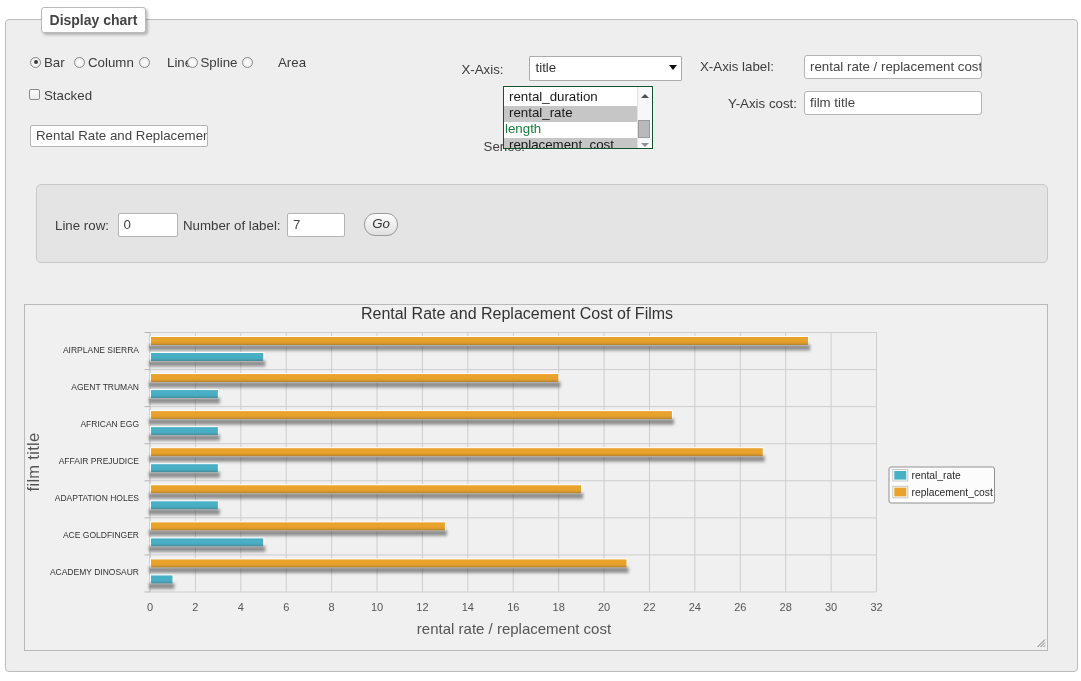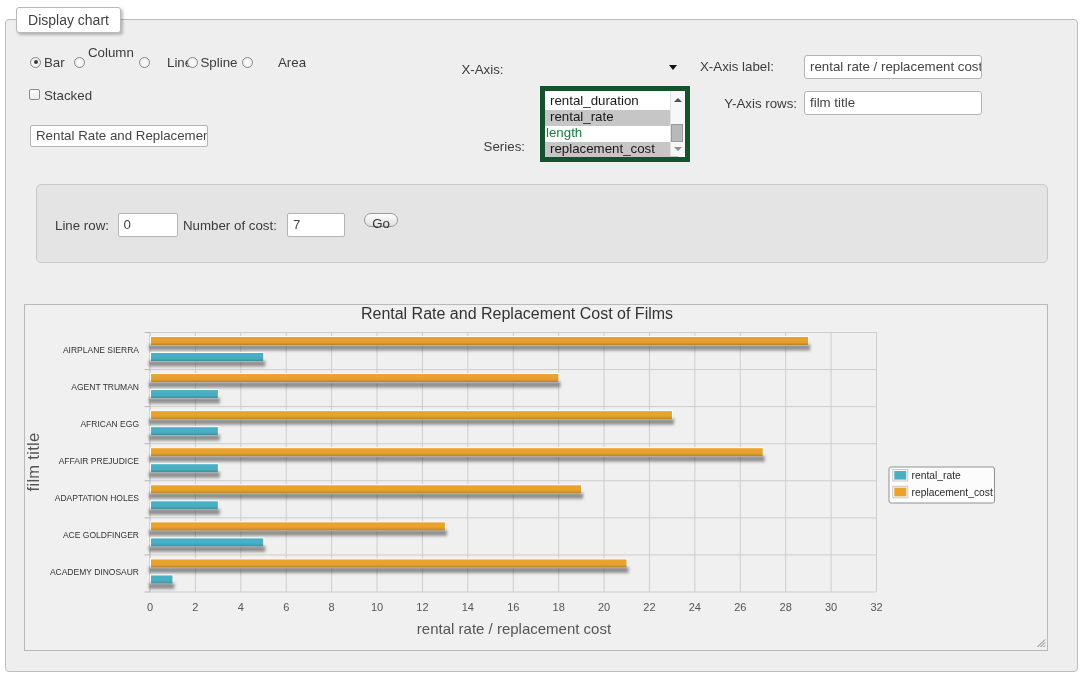--- a/index.html
+++ b/index.html
@@ -12,79 +12,82 @@
          background:radial-gradient(#fdfdfd,#e9e9e9); }
 .radio.on::after { content:""; position:absolute; left:2.5px; top:2.5px; width:4px; height:4px;
          border-radius:50%; background:#3a3a3a; }
 </style></head>
 <body>
 <div id="page">
 
   <div class="abs" style="left:5px; top:19px; width:1073px; height:653px; background:#eeeeee;
        border:1px solid #bcbcbc; border-radius:4px;"></div>
 
-  <div class="abs" style="left:16px; top:7px; width:105px; height:26px; background:#fff;
+  <div class="abs" style="left:41px; top:7px; width:105px; height:26px; background:#fff;
        border:1px solid #b9b9b9; border-radius:3px; box-shadow:2px 2px 3px rgba(0,0,0,0.25);
-       font-size:14px; font-weight:normal; color:#444; text-align:center; line-height:24px;">Display chart</div>
+       font-size:14px; font-weight:bold; color:#444; text-align:center; line-height:24px;">Display chart</div>
 
   <div class="radio on" style="left:30px; top:56.5px;"></div>
   <div class="abs lbl" style="left:44px; top:55px;">Bar</div>
   <div class="radio" style="left:74px; top:56.5px;"></div>
-  <div class="abs lbl" style="left:88px; top:45px;">Column</div>
+  <div class="abs lbl" style="left:88px; top:55px;">Column</div>
   <div class="radio" style="left:139px; top:56.5px;"></div>
   <div class="abs lbl" style="left:153px; top:55px;margin-left:14px;">Line</div>
   <div class="radio" style="left:186.5px; top:56.5px;"></div>
   <div class="abs lbl" style="left:200.5px; top:55px;">Spline</div>
   <div class="radio" style="left:242px; top:56.5px;"></div>
   <div class="abs lbl" style="left:256px; top:55px;margin-left:22px;">Area</div>
 
   <div class="abs" style="left:28.5px; top:89px; width:11px; height:11px; border:1px solid #8a8a8a;
        border-radius:2px; background:linear-gradient(#fdfdfd,#ededed);"></div>
   <div class="abs lbl" style="left:44px; top:87.5px;">Stacked</div>
 
   <div class="inp" style="left:30px; top:125px; width:178px; height:22px; line-height:20px;">Rental Rate and Replacement Cost of Films</div>
 
   <div class="abs lbl" style="left:440px; top:61.5px; width:85px; text-align:center;">X-Axis:</div>
+  <div class="abs" style="left:528.5px; top:56px; width:153.5px; height:24.5px; background:#fff;
+       border:1px solid #ababab; border-radius:1px; font-size:13.3px; color:#333; line-height:22.5px;
+       padding-left:6px;">title</div>
   <div class="abs" style="left:669px; top:65px; width:0; height:0; border-left:4.5px solid transparent;
        border-right:4.5px solid transparent; border-top:5.5px solid #111;"></div>
 
   <div class="abs lbl" style="left:440px; top:138.5px; width:85px; text-align:right;">Series:</div>
-  <div class="abs" style="left:540px; top:86px; width:150px; height:76px; background:#fff;
-       border:5px solid #14532d; overflow:hidden;">
+  <div class="abs" style="left:503px; top:86px; width:150px; height:63px; background:#fff;
+       border:1px solid #14532d; overflow:hidden;">
     <div style="position:absolute; left:1px; top:2.5px; width:132px; height:16px; font-size:13.3px;
          color:#191919; padding-left:4px; line-height:13.5px;">rental_duration</div>
     <div style="position:absolute; left:0; top:18.5px; width:133px; height:16px; font-size:13.3px;
          color:#191919; padding-left:5px; line-height:13.5px; background:#c6c6c6;">rental_rate</div>
     <div style="position:absolute; left:1px; top:34.5px; width:132px; height:16px; font-size:13.3px;
          color:#15803d; line-height:13.5px;">length</div>
     <div style="position:absolute; left:0; top:50.5px; width:133px; height:16px; font-size:13.3px;
          color:#191919; padding-left:5px; line-height:13.5px; background:#c6c6c6;">replacement_cost</div>
 
     <div style="position:absolute; right:0; top:0; width:15px; height:65px; background:#f7f7f7; border-left:1px solid #e2e2e2;"></div>
     <div style="position:absolute; right:3.5px; top:7px; width:0; height:0; border-left:4px solid transparent;
          border-right:4px solid transparent; border-bottom:4.5px solid #505050;"></div>
     <div style="position:absolute; right:2px; top:32.5px; width:12px; height:18px; background:#b9b9b9; outline:1px solid #9b9b9b; outline-offset:-1px;"></div>
     <div style="position:absolute; right:3.5px; top:56px; width:0; height:0; border-left:4px solid transparent;
          border-right:4px solid transparent; border-top:4.5px solid #8f8f8f;"></div>
   </div>
 
   <div class="abs lbl" style="left:700px; top:59px; width:97px; ">X-Axis label:</div>
   <div class="inp" style="left:804px; top:54.5px; width:178px; height:24px; line-height:22px; border-radius:3px;">rental rate / replacement cost</div>
-  <div class="abs lbl" style="left:700px; top:96px; width:97px; text-align:right;">Y-Axis rows:</div>
+  <div class="abs lbl" style="left:700px; top:96px; width:97px; text-align:right;">Y-Axis cost:</div>
   <div class="inp" style="left:804px; top:91px; width:178px; height:24px; line-height:22px; border-radius:3px;">film title</div>
 
   <div class="abs" style="left:36px; top:184px; width:1012px; height:79px; background:#e4e4e4;
        border:1px solid #c8c8c8; border-radius:5px;"></div>
   <div class="abs lbl" style="left:55px; top:217.5px;">Line row:</div>
   <div class="inp" style="left:117.5px; top:212.5px; width:60px; height:24px; line-height:22px;">0</div>
-  <div class="abs lbl" style="left:183px; top:217.5px;">Number of cost:</div>
+  <div class="abs lbl" style="left:183px; top:217.5px;">Number of label:</div>
   <div class="inp" style="left:287px; top:212.5px; width:58px; height:24px; line-height:22px;">7</div>
-  <div class="abs" style="left:364px; top:213px; width:34px; height:14px; border:1px solid #9a9a9a;
+  <div class="abs" style="left:364px; top:213px; width:34px; height:23px; border:1px solid #9a9a9a;
        border-radius:11px; background:linear-gradient(#fdfdfd,#e0e0e0); font-size:13.3px; color:#333;
-       text-align:center; line-height:20.5px;">Go</div>
+       text-align:center; line-height:20.5px;font-style:italic;">Go</div>
 
   <div class="abs" style="left:24px; top:304px; width:1024px; height:347px; background:#f0f0f0;
        border:1px solid #b9b9b9;">
 <svg width="1022" height="345" viewBox="0 0 1022 345" font-family="Liberation Sans, sans-serif">
 <defs>
           <filter id="bs" x="-30%" y="-80%" width="160%" height="300%">
             <feGaussianBlur stdDeviation="1.5"></feGaussianBlur>
           </filter>
         </defs>
 <line x1="125.00" y1="27.5" x2="125.00" y2="287.0" stroke="#b6b6b6" stroke-width="1"></line>

